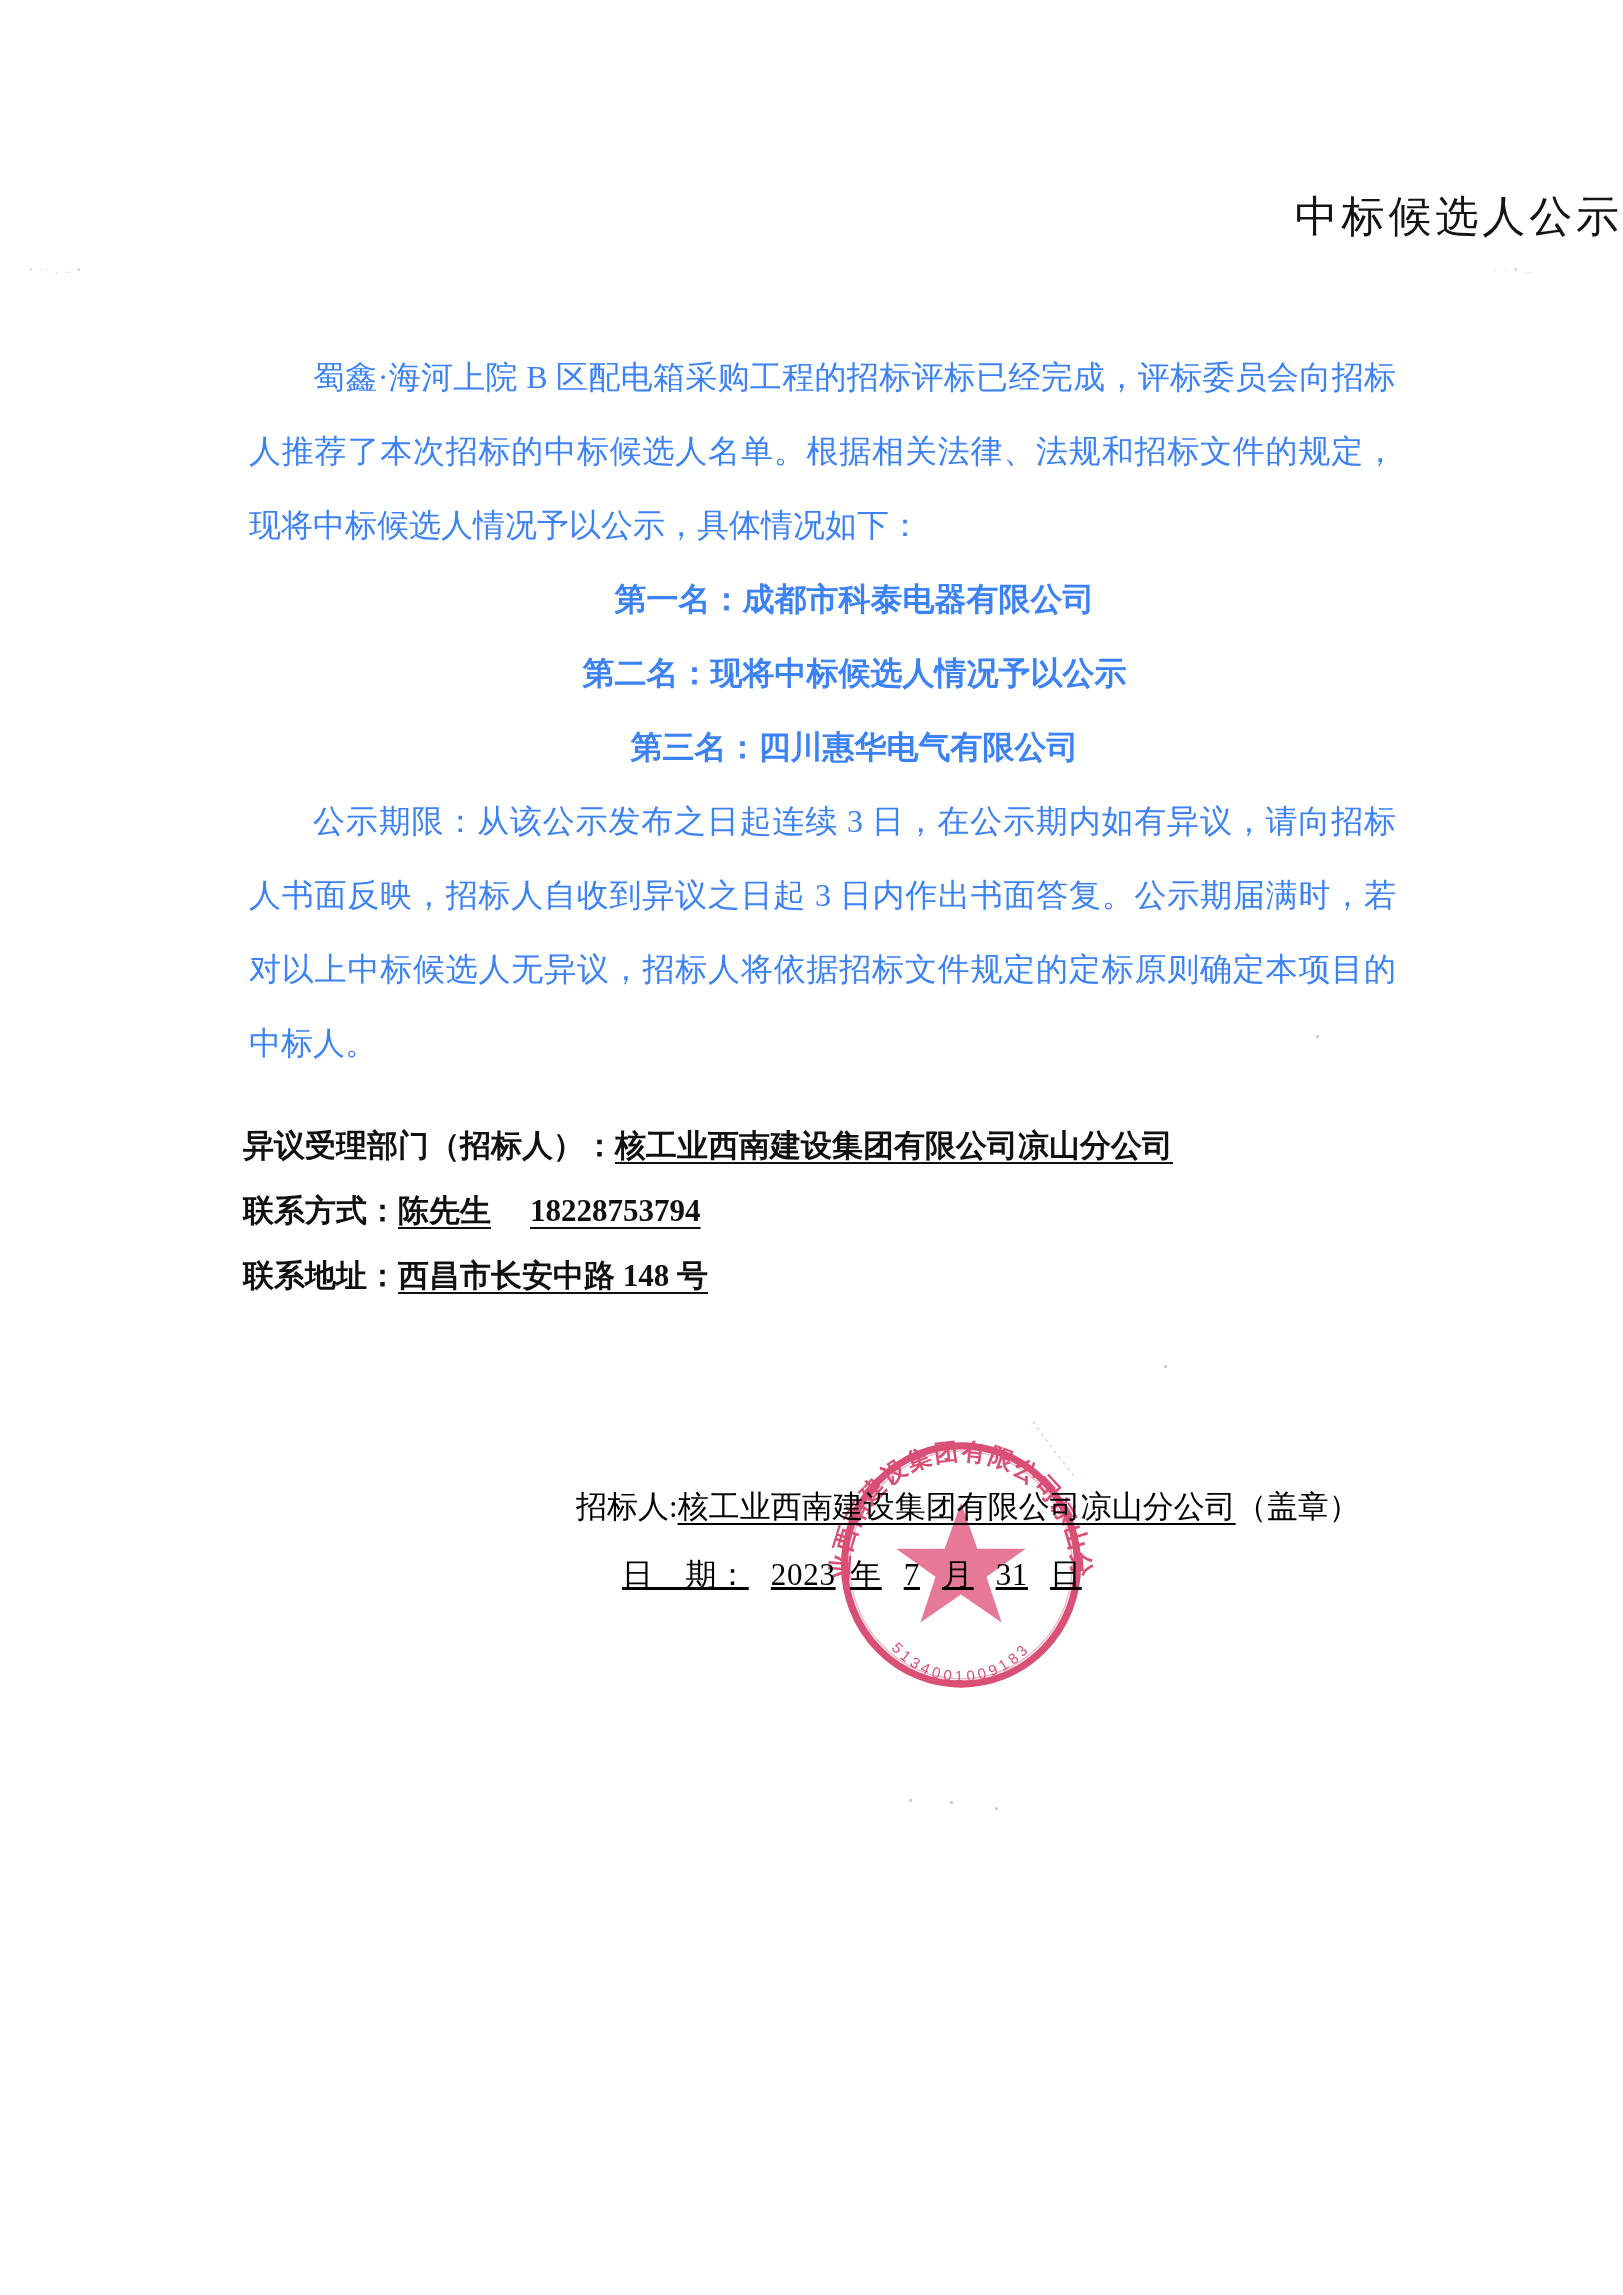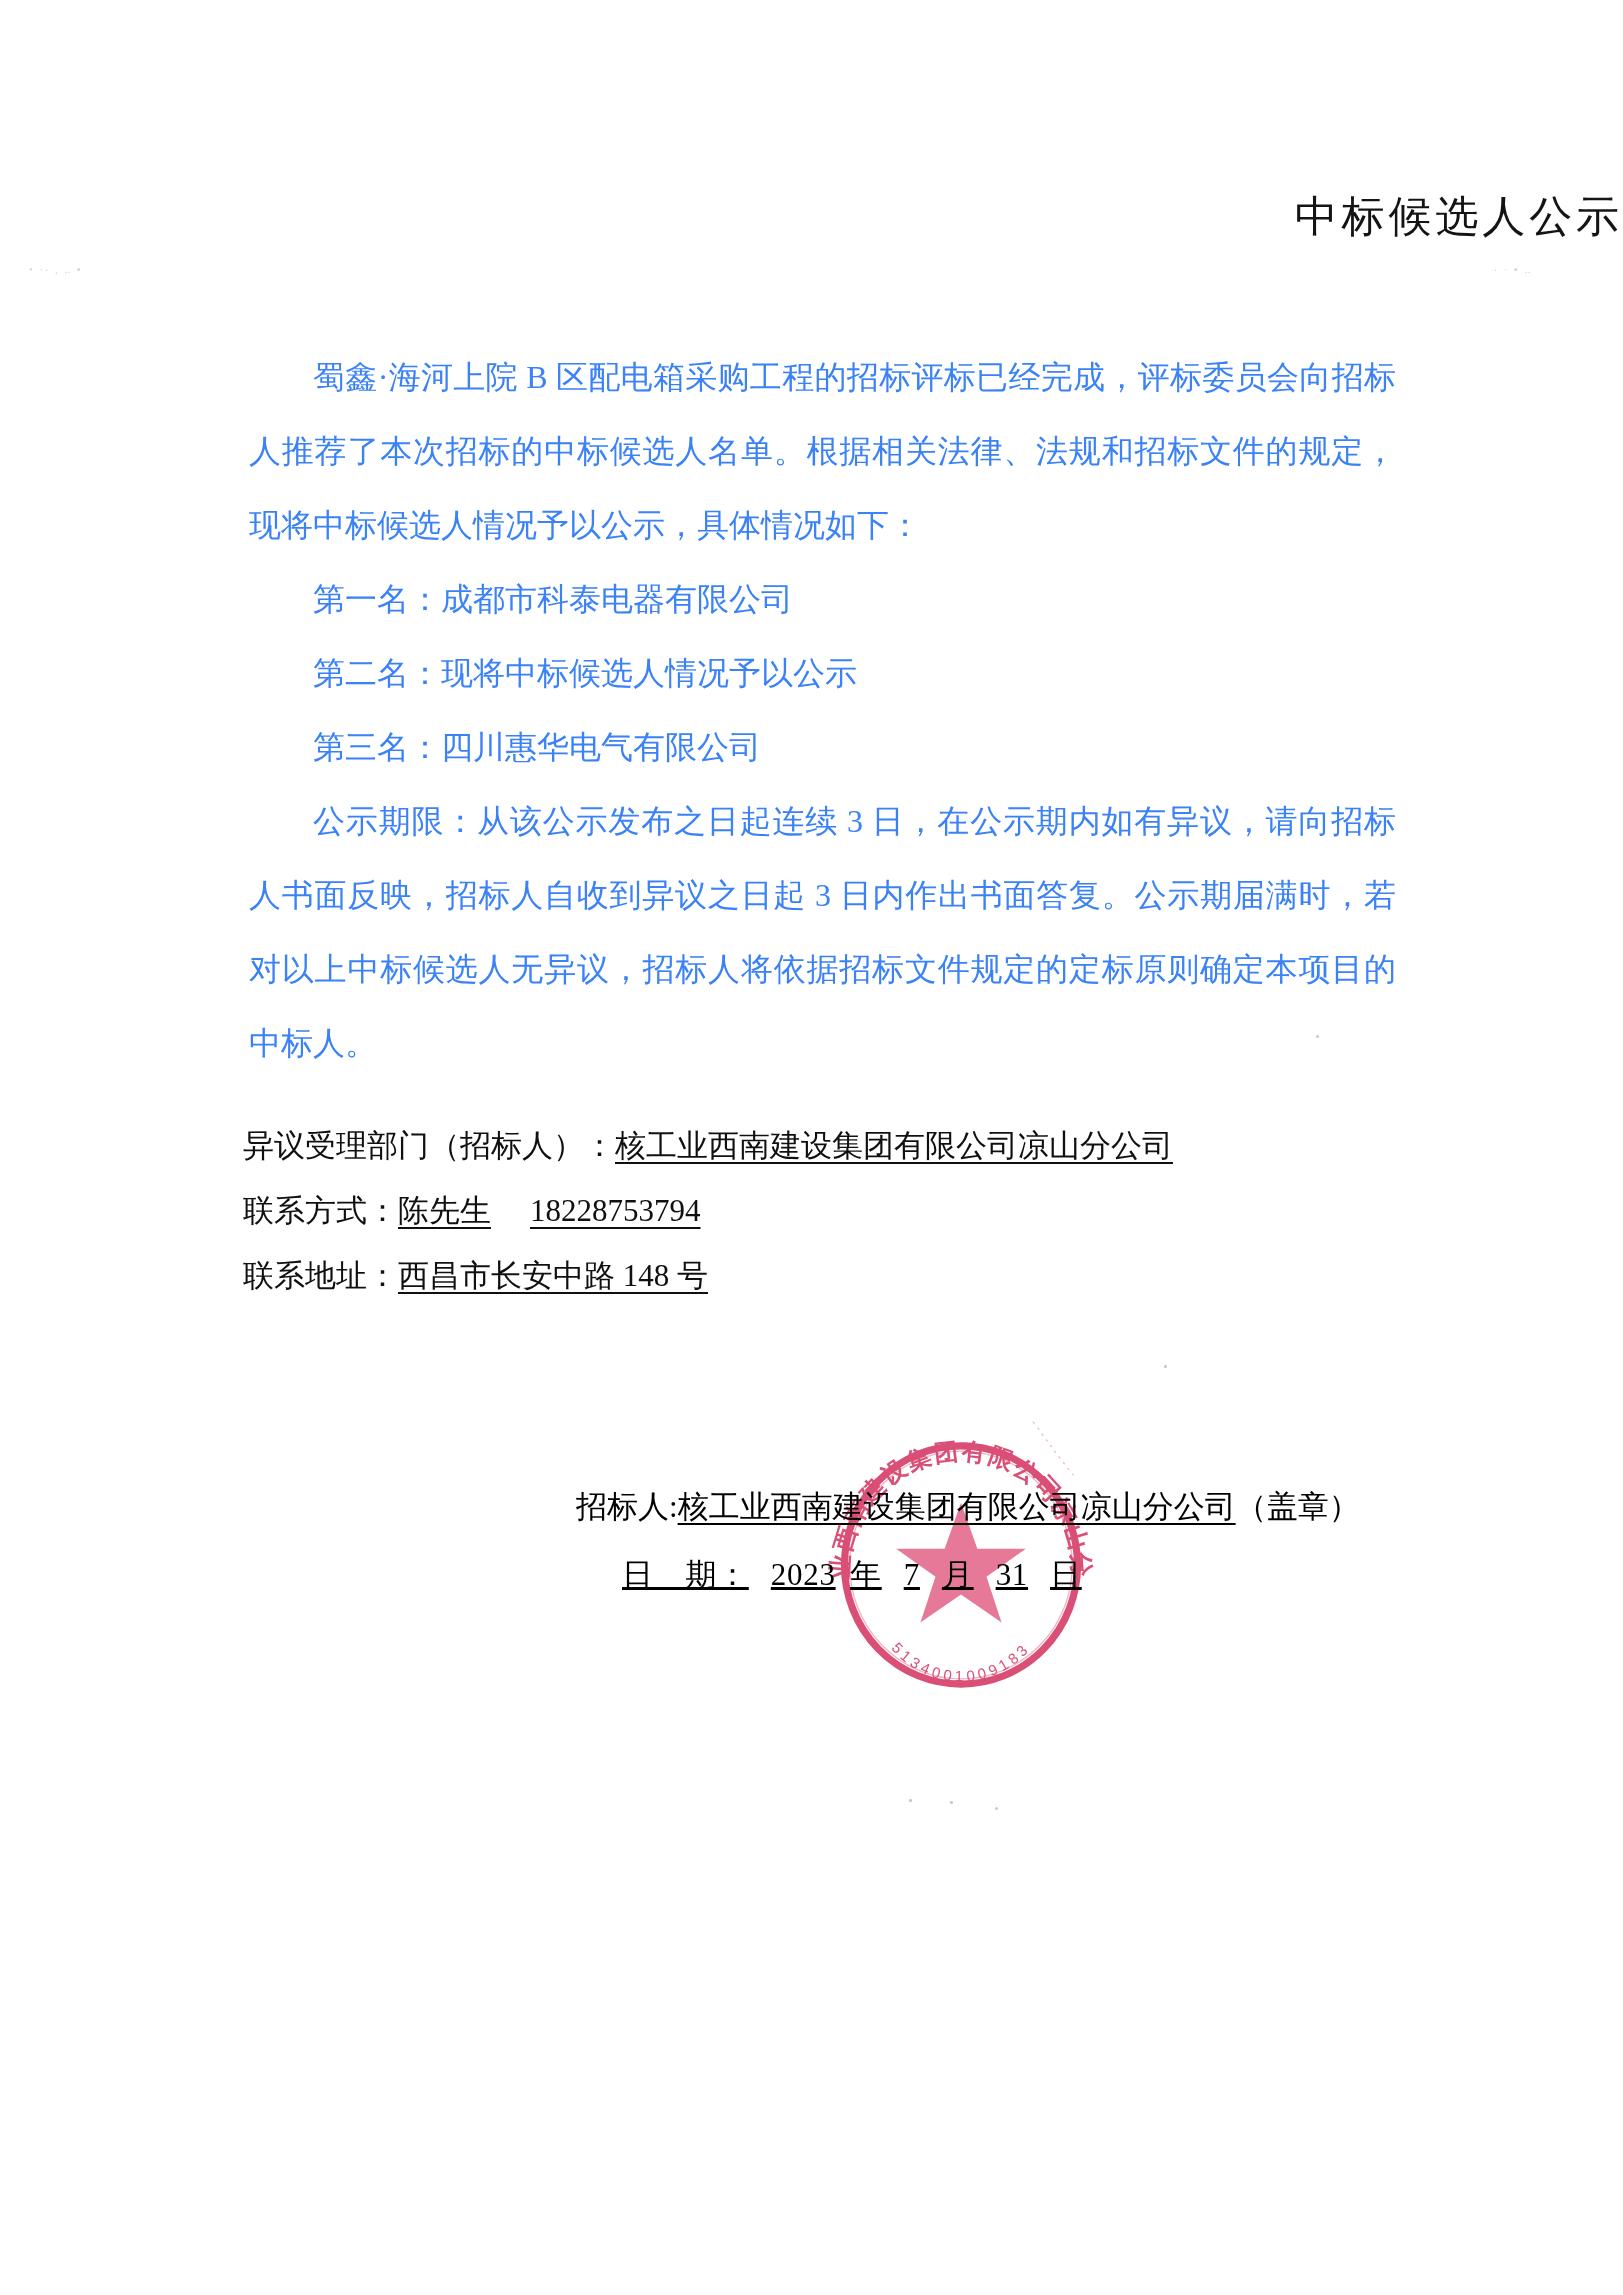--- a/index.html
+++ b/index.html
@@ -66,35 +66,37 @@
     text-align: justify;
     text-justify: inter-ideograph;
     letter-spacing: 0px;
     color: #3b82f6;
     margin: 0;
   }
   .para.indent {
     text-indent: 64px;
   }
   .para.nowrap-line {
-    text-align: left;
+    text-align: center;
+    font-weight: bold;
   }
 
   
   #contact-block {
     position: absolute;
     top: 1113px;
     left: 243px;
     width: 1152px;
   }
   .contact-line {
     font-size: 31px;
     line-height: 65px;
     color: #101010;
     white-space: nowrap;
+    font-weight: bold;
   }
   .ul {
     text-decoration: underline;
     text-decoration-thickness: 2px;
     text-underline-offset: 5.9px;
   }
   .gap-u {
     display: inline-block;
     width: 39px;
   }

